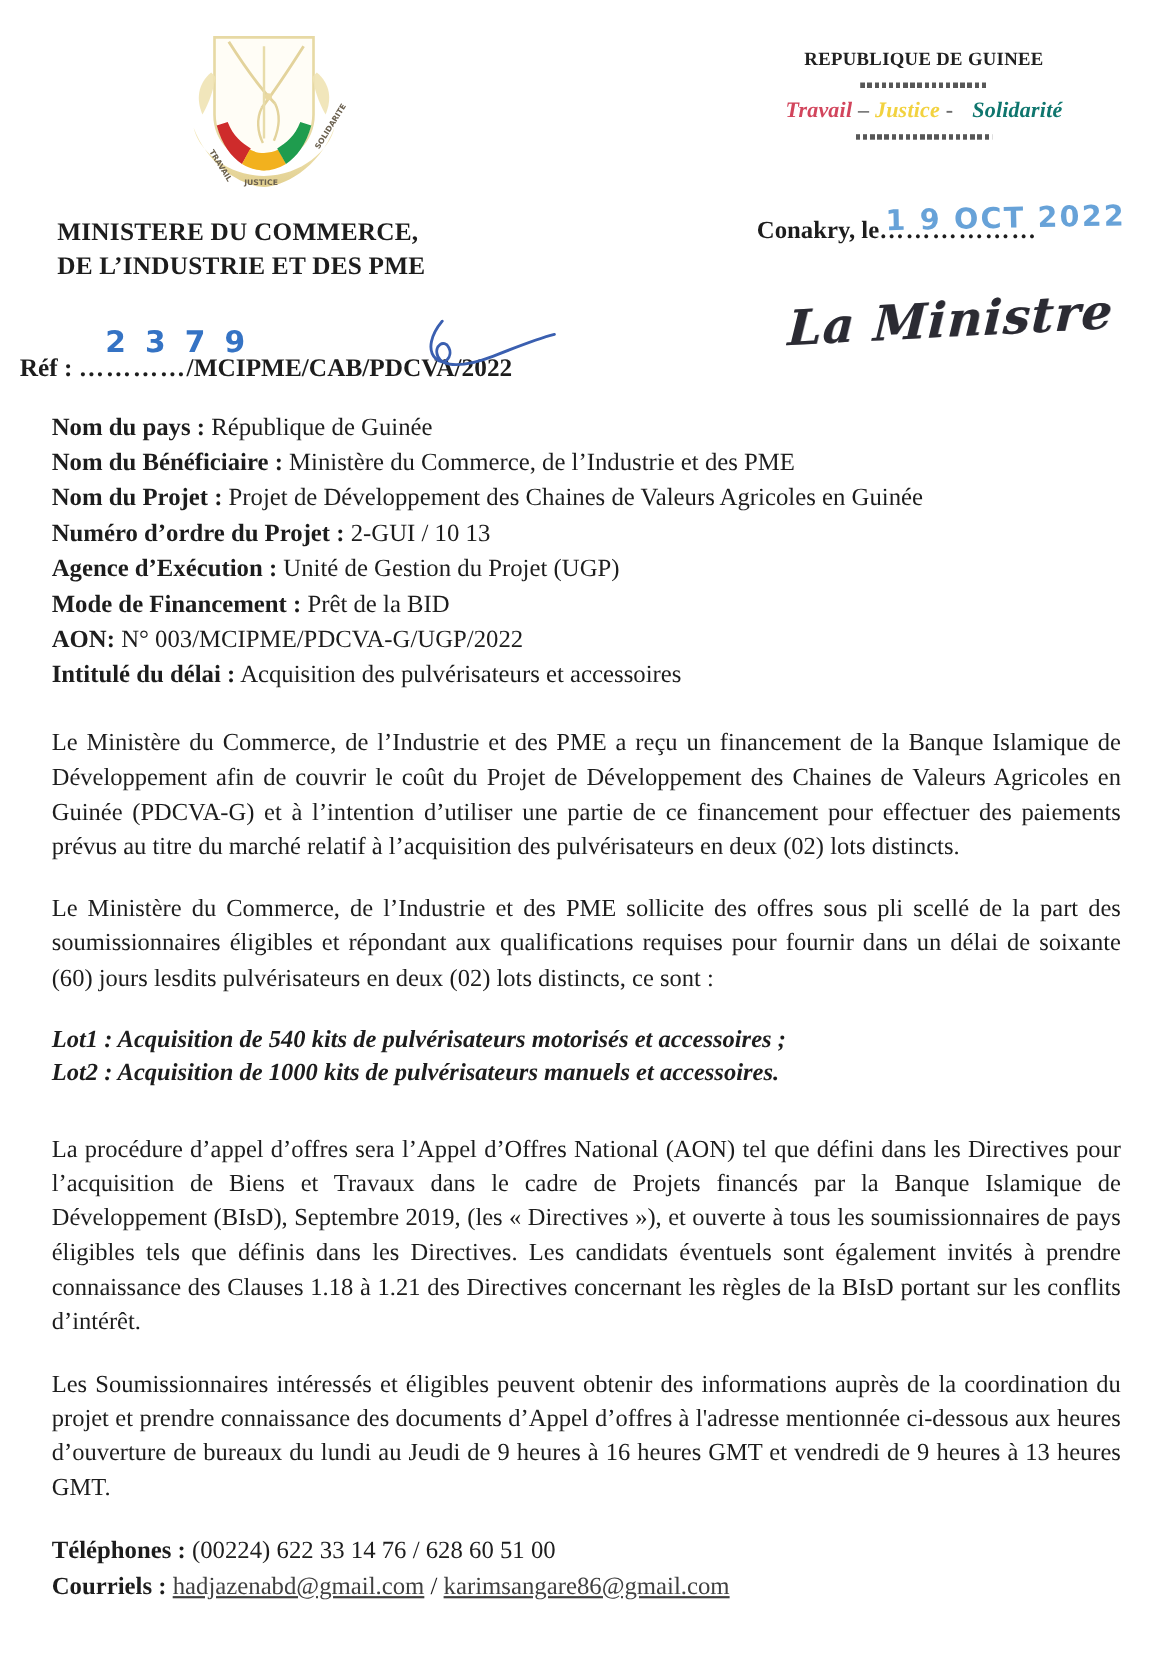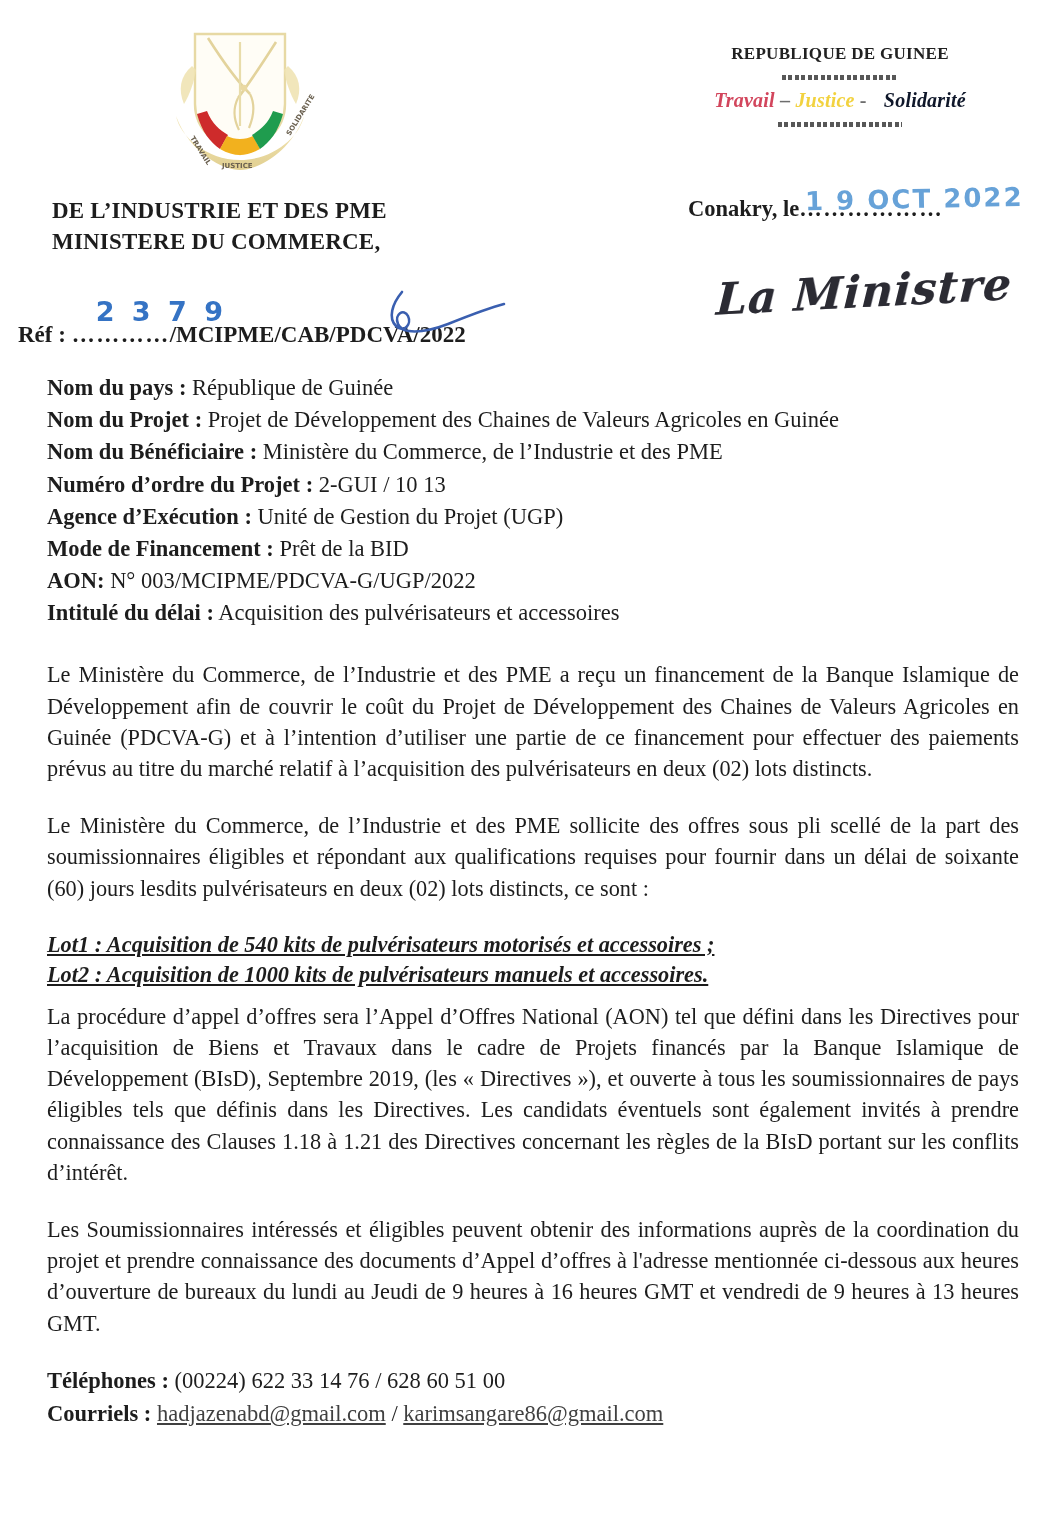--- a/index.html
+++ b/index.html
@@ -73,21 +73,21 @@
   .motto {
     font-size: 20px;
     font-style: italic;
     font-weight: bold;
     letter-spacing: .2px;
     white-space: nowrap;
   }
   .motto .m-travail { color: #d2455c; }
   .motto .m-sep { color: #6d6d6d; font-style: normal; font-weight: bold; }
   .motto .m-justice { color: #f2d23f; }
-  .motto .m-solidarite { color: #0f172a; margin-left: 12px; }
+  .motto .m-solidarite { color: #0f766e; margin-left: 12px; }
 
   
   .ministry {
     position: absolute;
     left: 52px;
     top: 196px;
     font-weight: bold;
     font-size: 23px;
     line-height: 1.33;
     color: #1d1d1d;
@@ -202,21 +202,21 @@
   .para {
     font-size: 22.3px;
     line-height: 1.40;
     text-align: justify;
     margin: 0 0 26px 0;
     color: #1d1d1d;
     padding-right: 8px;
   }
   .para.tight { }
 
-  .lots { margin: 0 0 10px 0; text-decoration: underline; }
+  .lots { margin: 0 0 38px 0; }
   .lot-line {
     font-size: 22.3px;
     line-height: 1.37;
     font-weight: bold;
     font-style: italic;
     color: #1d1d1d;
   }
 
   .contacts { margin-top: 4px; }
   .contact-row {
@@ -281,22 +281,22 @@
         <span class="m-travail">Travail</span>
         <span class="m-sep">–</span>
         <span class="m-justice">Justice</span>
         <span class="m-sep">-</span>
         <span class="m-solidarite">Solidarité</span>
       </div>
       <div class="dash-rule second"></div>
     </div>
 
     <div class="ministry">
+      <div>MINISTERE DU COMMERCE,</div>
       <div>DE L’INDUSTRIE ET DES PME</div>
-      <div>MINISTERE DU COMMERCE,</div>
     </div>
 
     <div class="conakry-line">
       <span>Conakry, le</span><span class="date-slot"><span class="date-dots">………………</span><span class="date-stamp">1 9 OCT 2022</span></span>
     </div>
 
     <div class="signature">La Ministre</div>
 
     <div class="ref-line">
       <span>Réf :</span>
@@ -311,26 +311,26 @@
 
   <div class="content">
 
 
     <div class="field-list">
       <div class="field-row">
         <span class="field-label">Nom du pays :</span>
         <span class="field-value">République de Guinée</span>
       </div>
       <div class="field-row">
+        <span class="field-label">Nom du Bénéficiaire :</span>
+        <span class="field-value">Ministère du Commerce, de l’Industrie et des PME</span>
+      </div>
+      <div class="field-row">
         <span class="field-label">Nom du Projet :</span>
         <span class="field-value">Projet de Développement des Chaines de Valeurs Agricoles en Guinée</span>
-      </div>
-      <div class="field-row">
-        <span class="field-label">Nom du Bénéficiaire :</span>
-        <span class="field-value">Ministère du Commerce, de l’Industrie et des PME</span>
       </div>
       <div class="field-row">
         <span class="field-label">Numéro d’ordre du Projet :</span>
         <span class="field-value">2-GUI / 10 13</span>
       </div>
       <div class="field-row">
         <span class="field-label">Agence d’Exécution :</span>
         <span class="field-value">Unité de Gestion du Projet (UGP)</span>
       </div>
       <div class="field-row">

